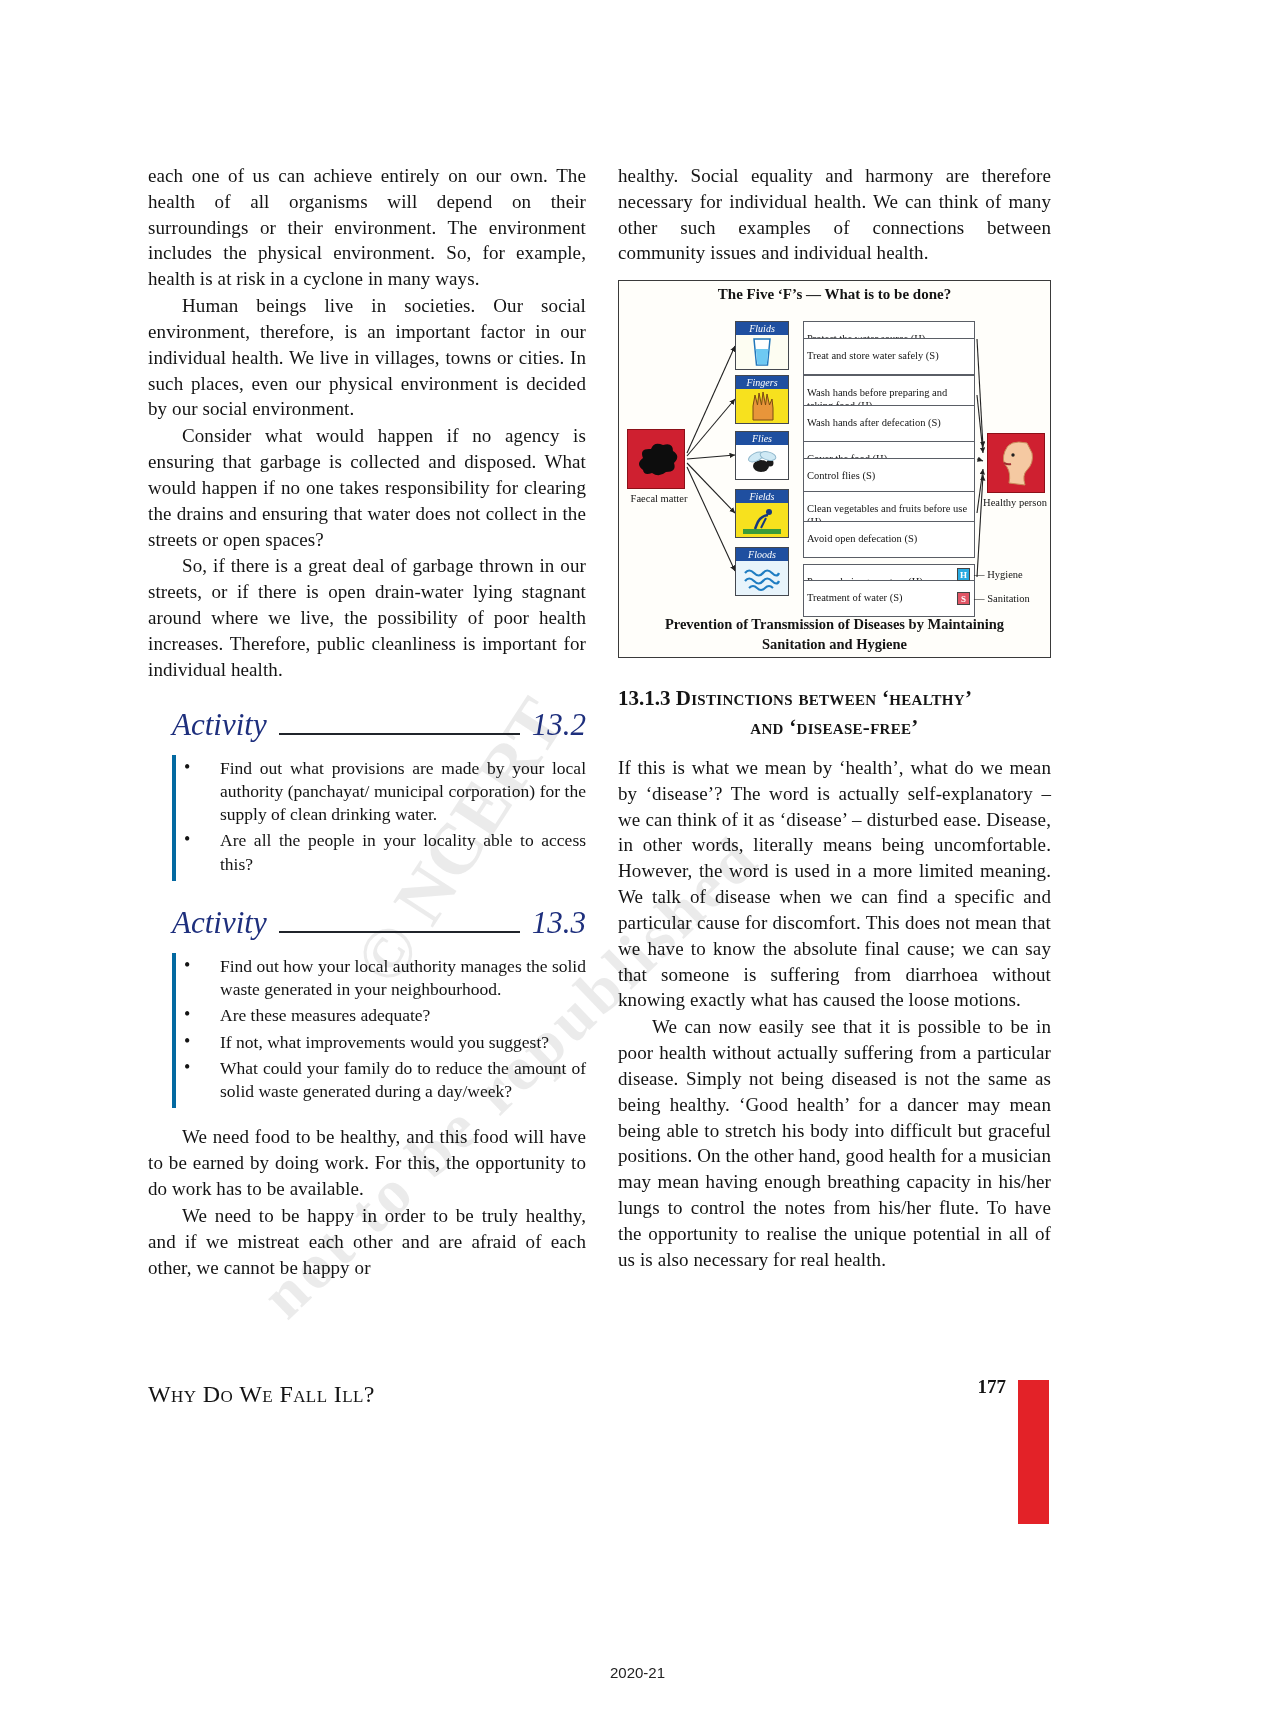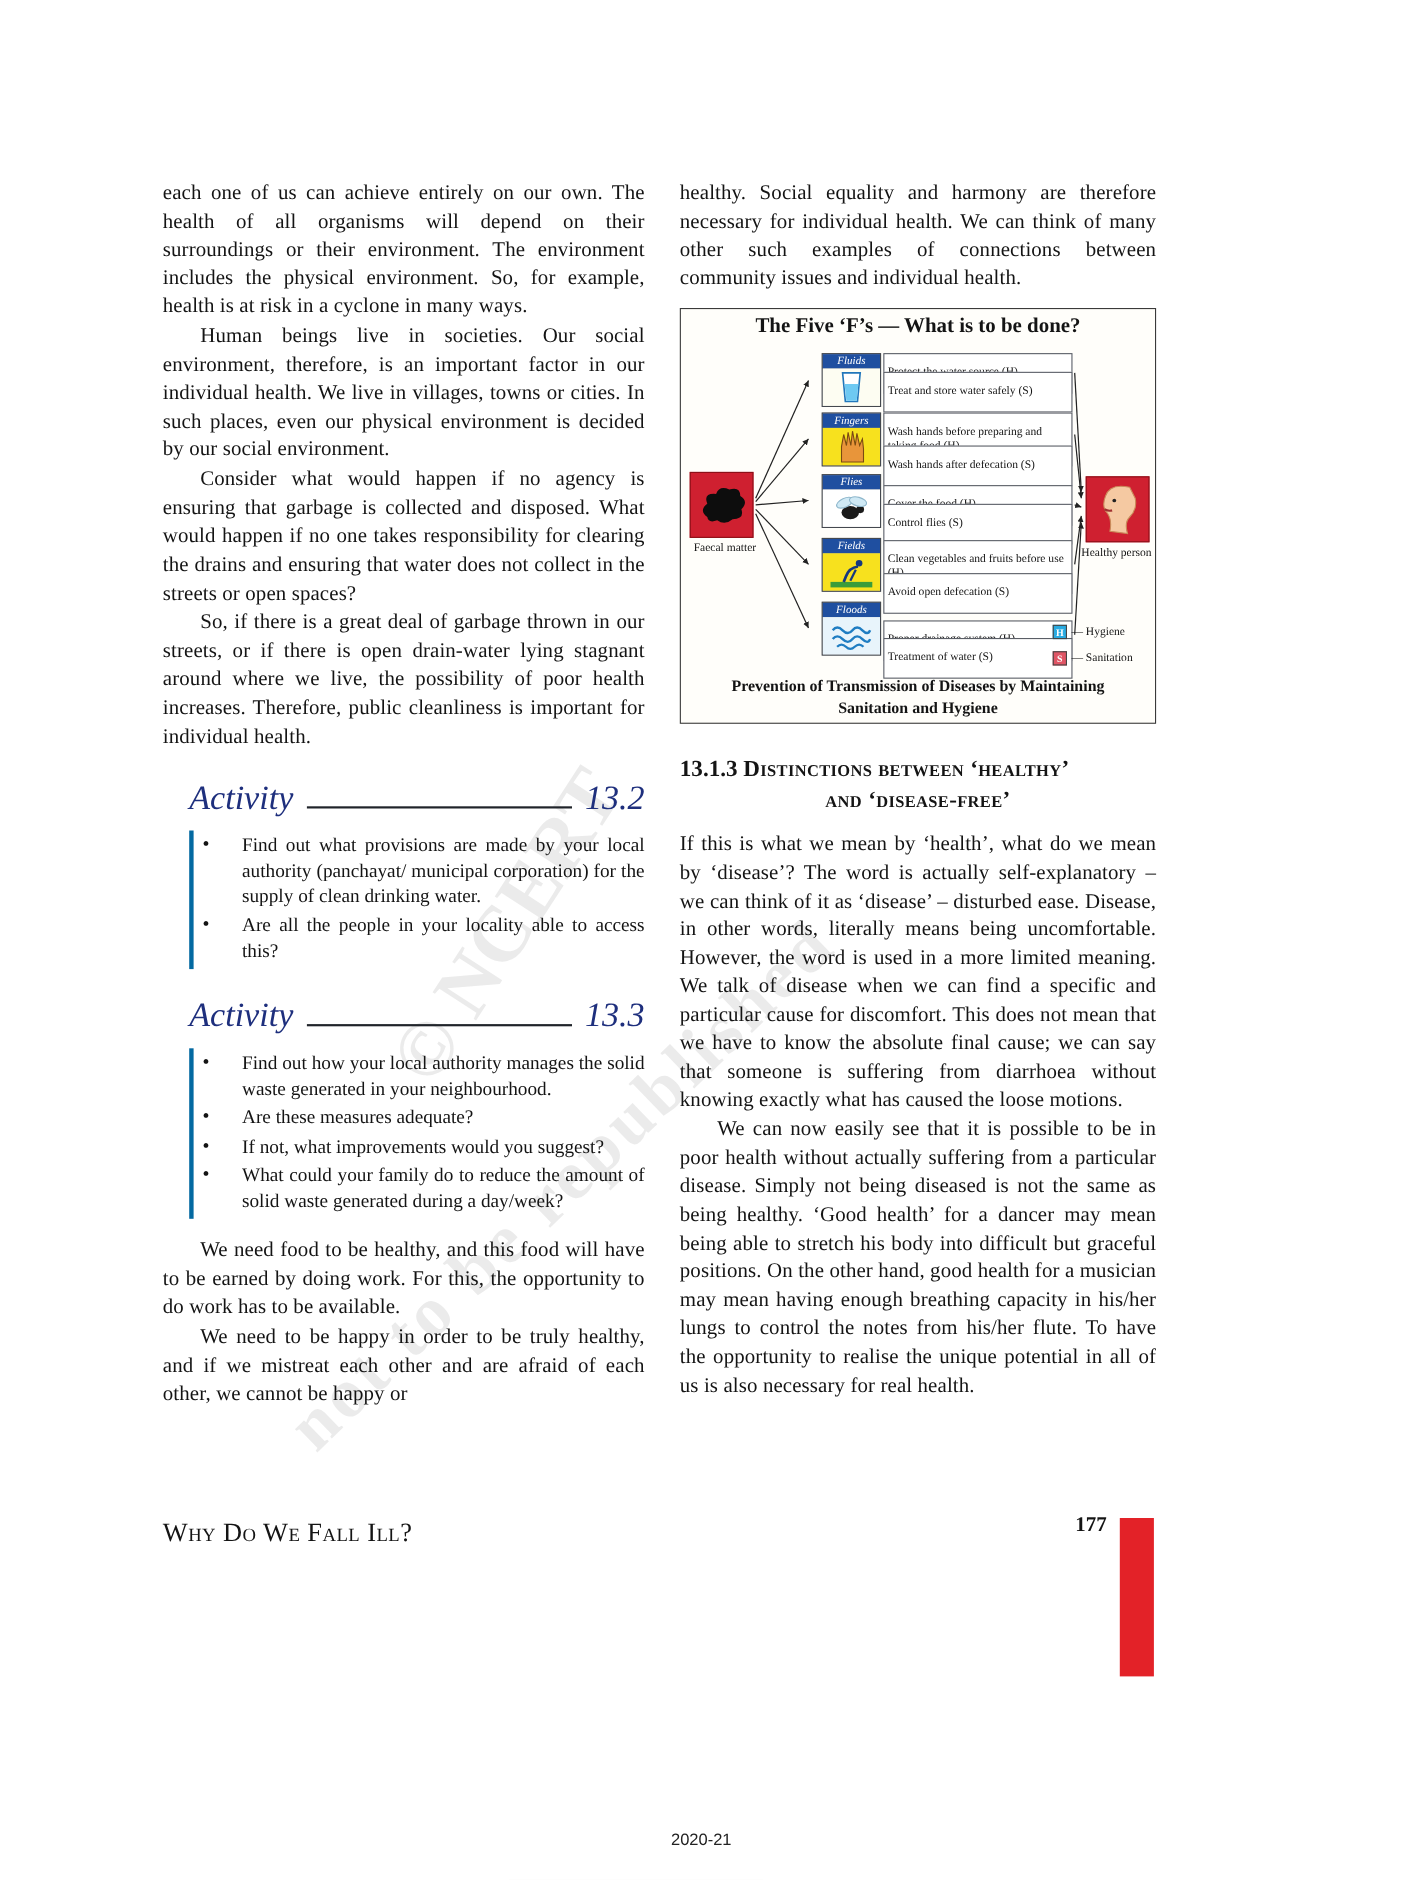--- a/index.html
+++ b/index.html
@@ -38,29 +38,29 @@
   
   .sec-head { margin:26px 0 14px; font-weight:bold; font-size:21px; line-height:1.35; }
   .sec-head .caps { font-variant:small-caps; letter-spacing:.3px; }
   .sec-head .line2 { display:block; text-align:center; }
 
   
   .figure {
     position:relative; width:433px; height:378px; margin-top:14px;
     border:1.6px solid #3a3a3a; background:#fffefa;
   }
-  .fig-title { position:absolute; top:5px; left:0; right:0; text-align:center; font-weight:bold; font-size:19px; }
+  .fig-title { position:absolute; top:5px; left:0; right:0; text-align:center; font-weight:bold; font-size:15px; }
   .endbox { position:absolute; width:58px; height:60px; background:#cf2030; display:flex; align-items:center; justify-content:center; border:1px solid #8c1018; }
   .endbox.src { left:8px;  top:148px; }
   .endbox.dst { left:368px; top:152px; }
   .endlbl { position:absolute; font-size:10.5px; }
   .endlbl.src { left:2px; top:212px; width:76px; text-align:center; }
   .endlbl.dst { left:360px; top:216px; width:72px; text-align:center; }
 
-  .tile { position:absolute; left:128px; width:54px; border:1px solid #44484f; background:#a3a3a3; }
+  .tile { position:absolute; left:116px; width:54px; border:1px solid #44484f; background:#3b82f6; }
   .tile-lbl { background:#1f4fa0; color:#fff; font-style:italic; font-size:10px; line-height:13px; height:13px; text-align:center; }
   .tile-ic { height:34px; display:flex; align-items:center; justify-content:center; overflow:hidden; }
 
   .note {
     position:absolute; left:184px; width:172px; border:1px solid #5a5e66;
     background:#fff; font-size:10.5px; line-height:1.18; padding:11px 3px;
   }
 
   .legend-row { position:absolute; left:338px; display:flex; align-items:center; gap:4px; font-size:10.5px; }
   .legend-sq { width:13px; height:13px; display:inline-flex; align-items:center; justify-content:center;

